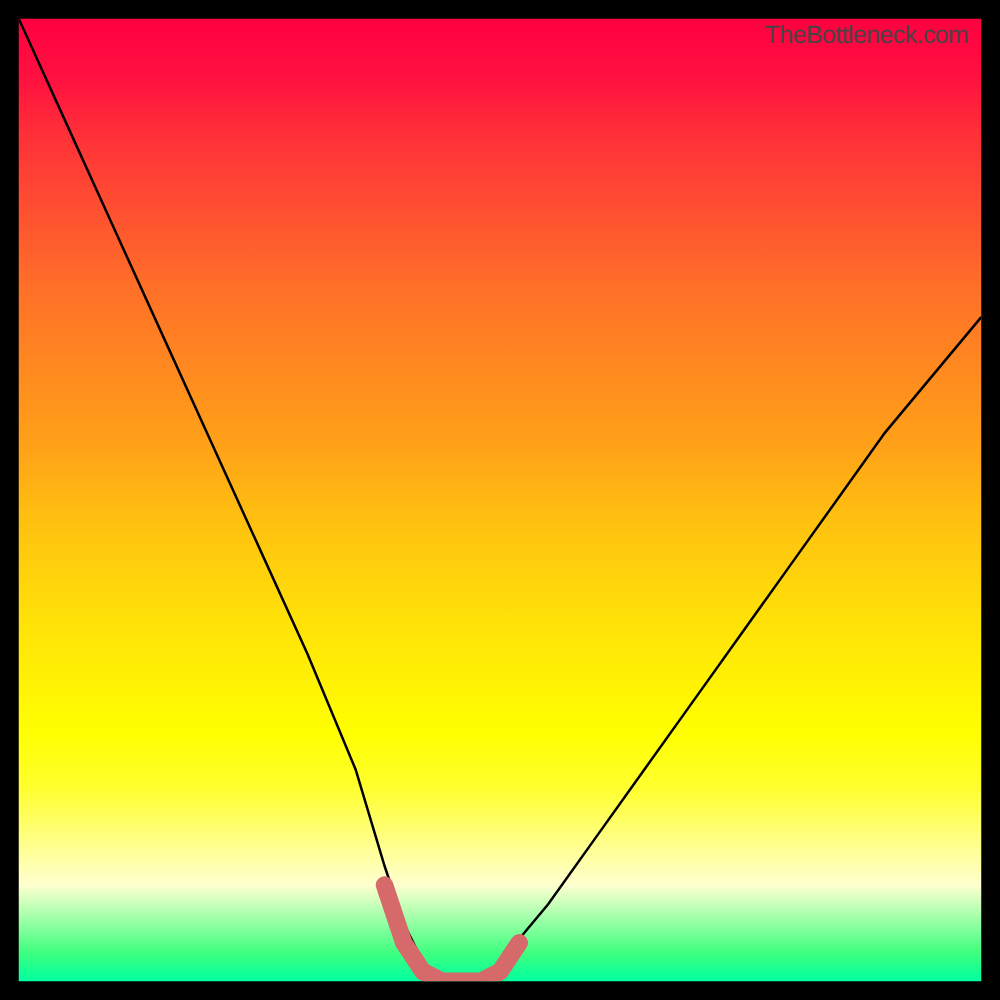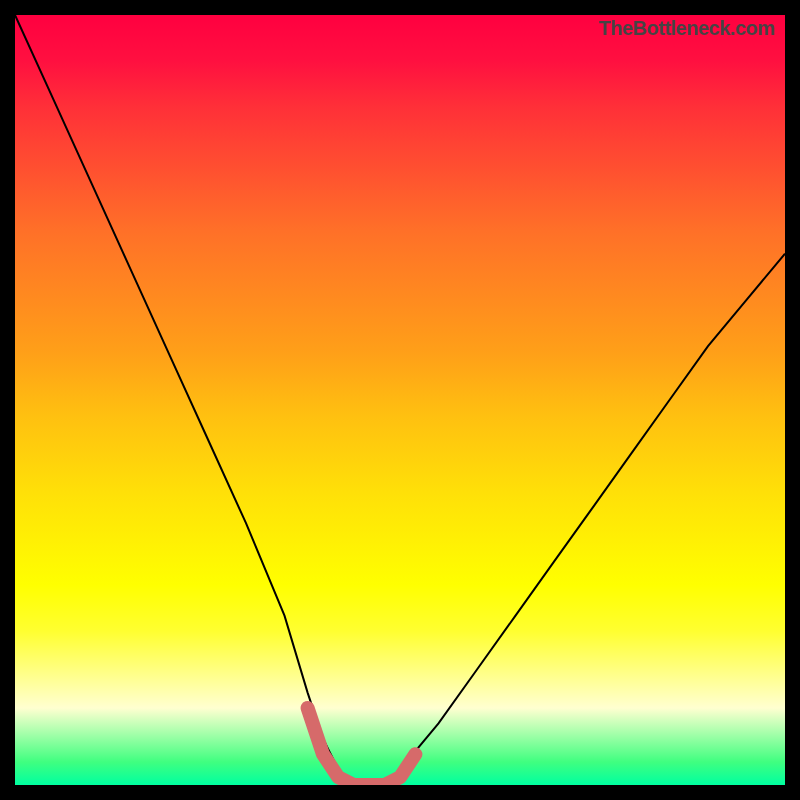--- a/index.html
+++ b/index.html
@@ -28,21 +28,21 @@
       #40ff80 97%,
       #00ffa0 100%
     );
   }
   .watermark {
     position: absolute;
     top: 2px;
     right: 10px;
     color: #444;
     font-size: 20px;
-    font-weight: bold;
+    font-weight: normal;
     letter-spacing: -0.5px;
     z-index: 5;
   }
   svg.plot {
     position: absolute;
     left: 0; top: 0;
     width: 770px;
     height: 770px;
   }
   .curve { fill: none; stroke: #000; stroke-width: 2; }

